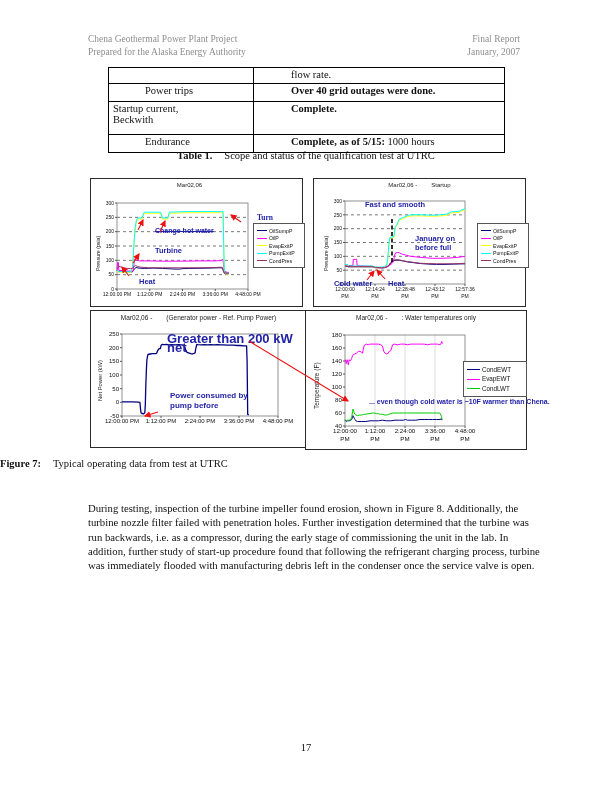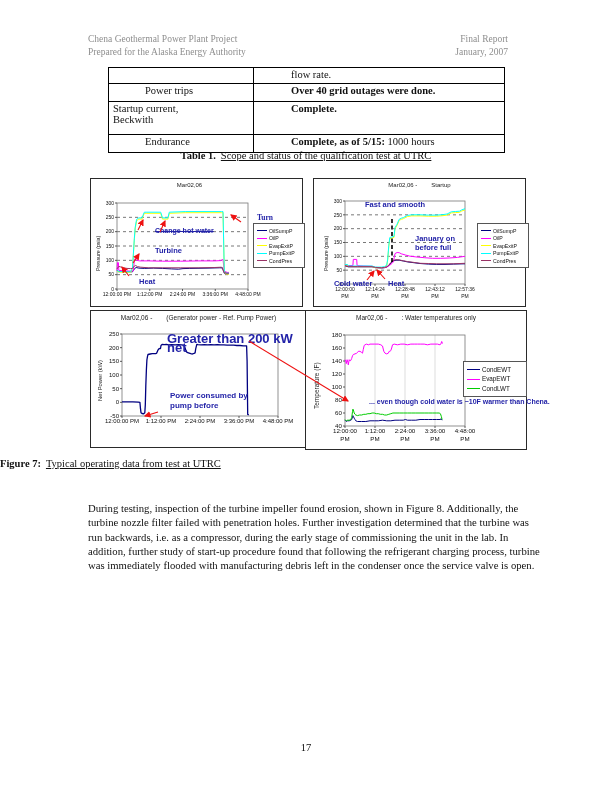--- a/index.html
+++ b/index.html
@@ -3,39 +3,39 @@
 <meta charset="utf-8">
 <style>
   html,body{margin:0;padding:0;}
   body{width:612px;height:792px;background:#fff;position:relative;
        font-family:"Liberation Serif", serif;color:#111;overflow:hidden;}
 
   
   .hdr{position:absolute;left:88px;right:88px;top:33px;font-size:9.5px;
        line-height:13px;color:#8e8e8e;}
   .hdr-left{position:absolute;left:0;top:0;}
-  .hdr-right{position:absolute;right:16px;top:0;text-align:right;}
+  .hdr-right{position:absolute;right:4px;top:0;text-align:right;}
 
   
   table.qual{position:absolute;left:108px;top:67px;width:397px;
        border-collapse:collapse;font-size:10.5px;table-layout:fixed;}
   table.qual td{border:1.5px solid #000;vertical-align:top;padding:1px 4px 1px 10px;}
   table.qual td.c1{width:104px;padding-left:36px;}
   table.qual td.c2{padding-left:37px;}
   table.qual td.center{text-align:left;white-space:pre-line;padding-left:4px;}
   table.qual tr.r1 td{height:13px;}
   table.qual tr.r2 td{height:15px;}
   table.qual tr.r3 td{height:30px;}
   table.qual tr.r4 td{height:15px;}
   .b{font-weight:bold;}
   .tail{white-space:pre;}
 
   .tcaption{position:absolute;left:0;right:0;top:150px;text-align:center;font-size:10.5px;}
   .fcaption{position:absolute;left:0;right:0;top:458px;text-align:left;font-size:10.5px;}
-  .cap-rest{margin-left:5px;text-decoration:underline;}
+  .cap-rest{margin-left:12px;}
 
   
   .figure{position:absolute;left:85px;top:176px;width:446px;height:278px;}
   .chart{position:absolute;border:1.5px solid #2a2a2a;background:#fff;
          font-family:"Liberation Sans", sans-serif;}
   #c0{left:5px;top:2px;width:211px;height:127px;}
   #c1{left:228px;top:2px;width:211px;height:127px;}
   #c2{left:5px;top:134px;width:215px;height:136px;}
   #c3{left:220px;top:134px;width:220px;height:138px;}
   .plotsvg{position:absolute;left:0;top:0;z-index:1;}

